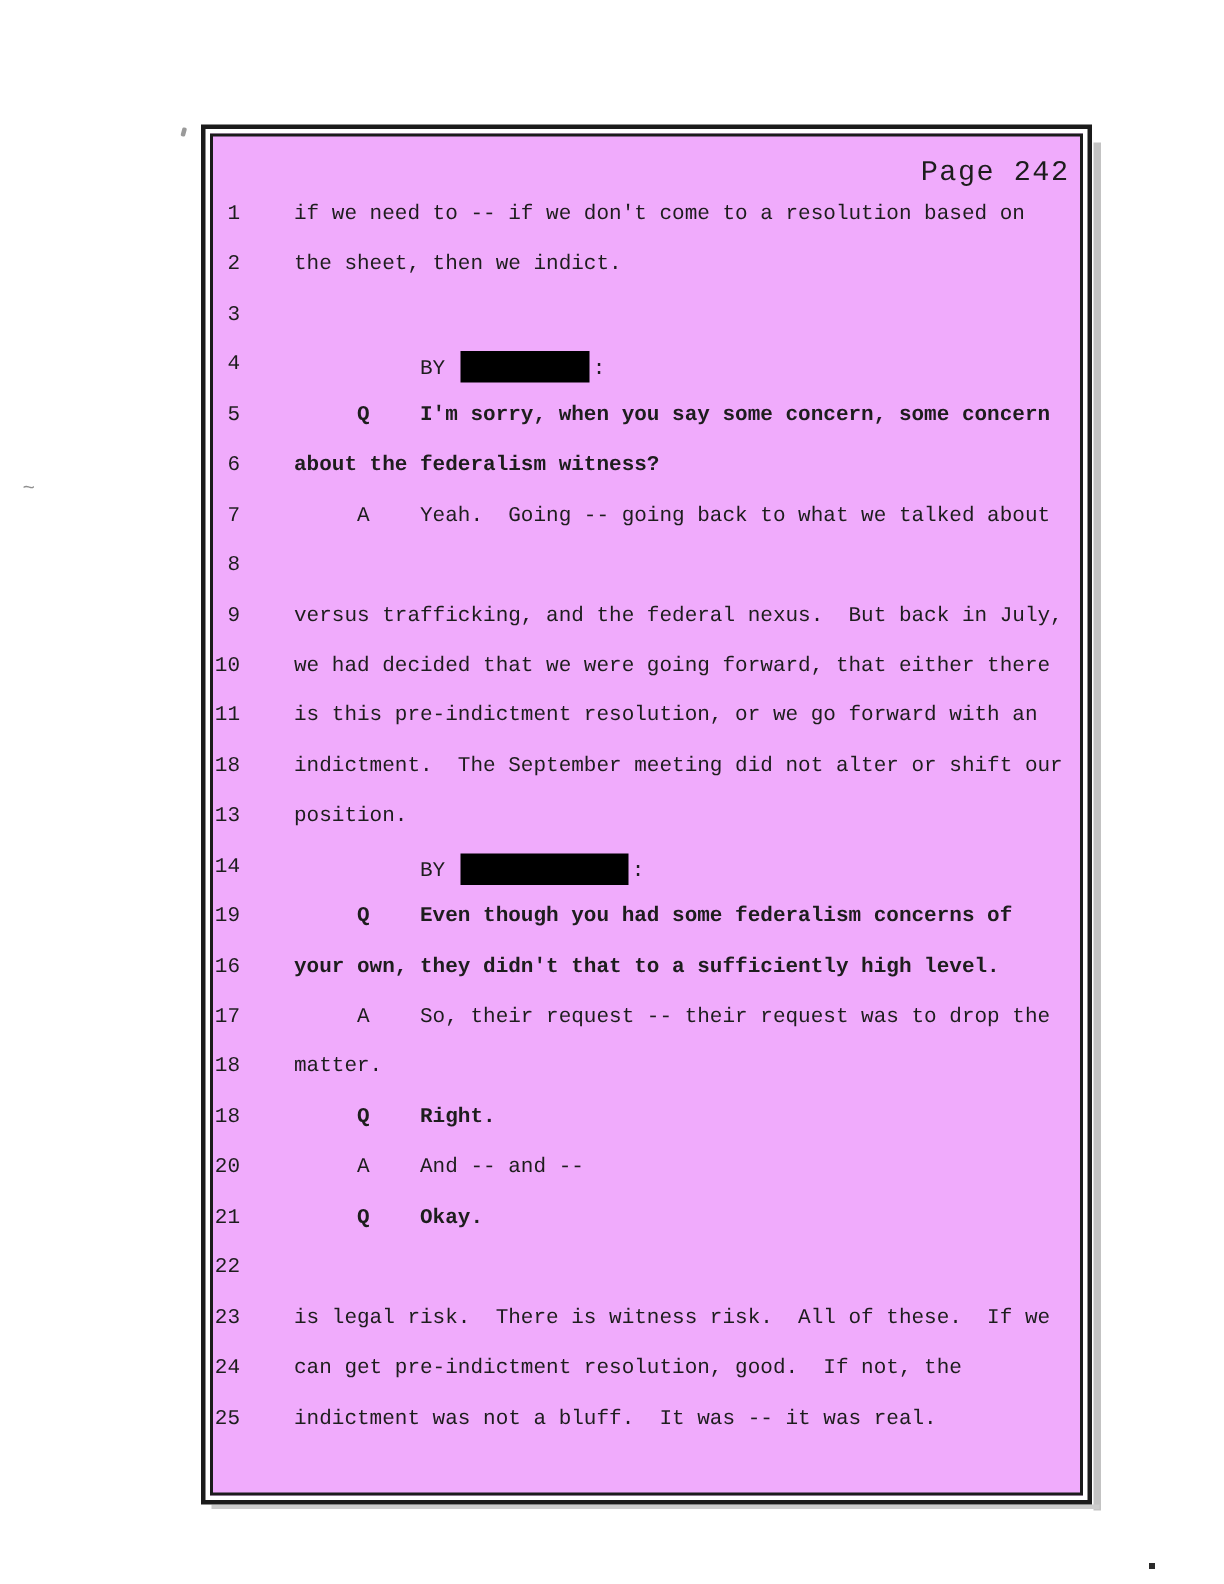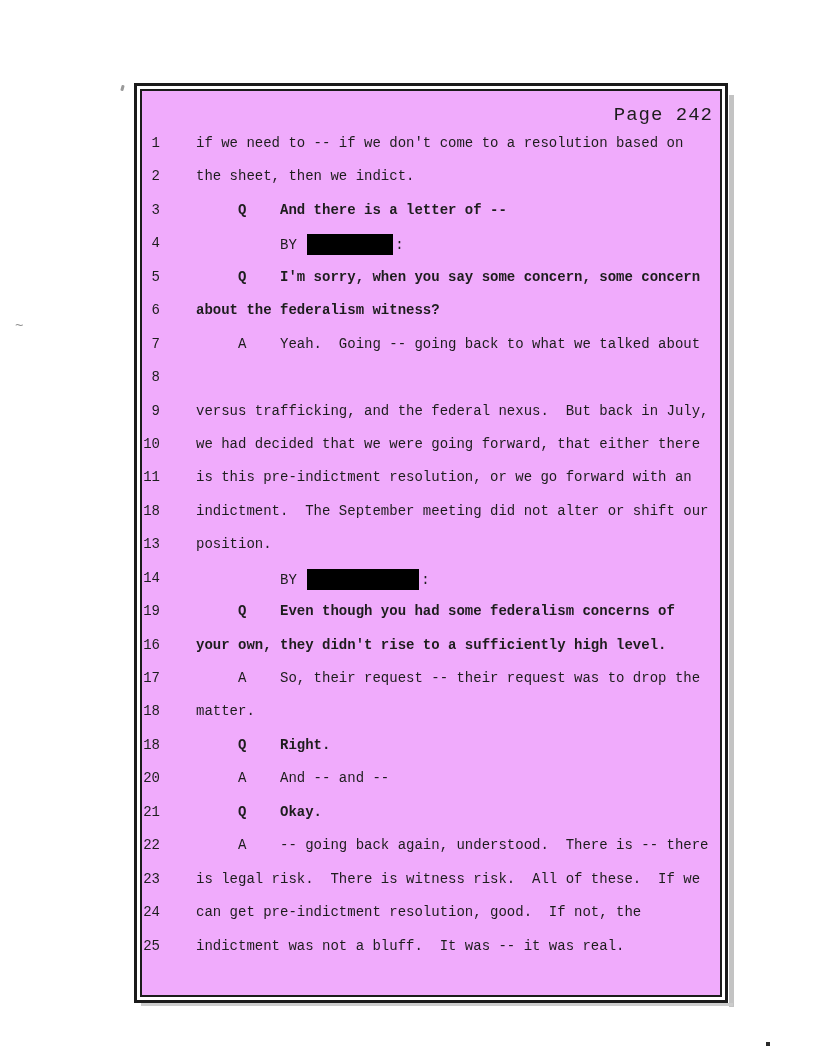--- a/index.html
+++ b/index.html
@@ -129,21 +129,20 @@
           <span class="txt">if we need to -- if we don't come to a resolution based on</span>
         </div>
 
         <div class="row">
           <span class="num">2</span>
           <span class="txt">the sheet, then we indict.</span>
         </div>
 
         <div class="row bold">
           <span class="num">3</span>
-          <span class="txt">     Q    And there is a letter of --</span>
         </div>
 
         <div class="row">
           <span class="num">4</span>
           <span class="txt"><span>          BY </span><span class="redact w-sm"></span><span>:</span></span>
         </div>
 
         <div class="row bold">
           <span class="num">5</span>
           <span class="txt">     Q    I'm sorry, when you say some concern, some concern</span>
@@ -193,21 +192,21 @@
           <span class="txt"><span>          BY </span><span class="redact w-lg"></span><span>:</span></span>
         </div>
 
         <div class="row bold">
           <span class="num">19</span>
           <span class="txt">     Q    Even though you had some federalism concerns of</span>
         </div>
 
         <div class="row bold">
           <span class="num">16</span>
-          <span class="txt">your own, they didn't rise to a sufficiently high level.</span>
+          <span class="txt">your own, they didn't that to a sufficiently high level.</span>
         </div>
 
         <div class="row">
           <span class="num">17</span>
           <span class="txt">     A    So, their request -- their request was to drop the</span>
         </div>
 
         <div class="row">
           <span class="num">18</span>
           <span class="txt">matter.</span>
@@ -223,21 +222,20 @@
           <span class="txt">     A    And -- and --</span>
         </div>
 
         <div class="row bold">
           <span class="num">21</span>
           <span class="txt">     Q    Okay.</span>
         </div>
 
         <div class="row">
           <span class="num">22</span>
-          <span class="txt">     A    -- going back again, understood.  There is -- there</span>
         </div>
 
         <div class="row">
           <span class="num">23</span>
           <span class="txt">is legal risk.  There is witness risk.  All of these.  If we</span>
         </div>
 
         <div class="row">
           <span class="num">24</span>
           <span class="txt">can get pre-indictment resolution, good.  If not, the</span>

